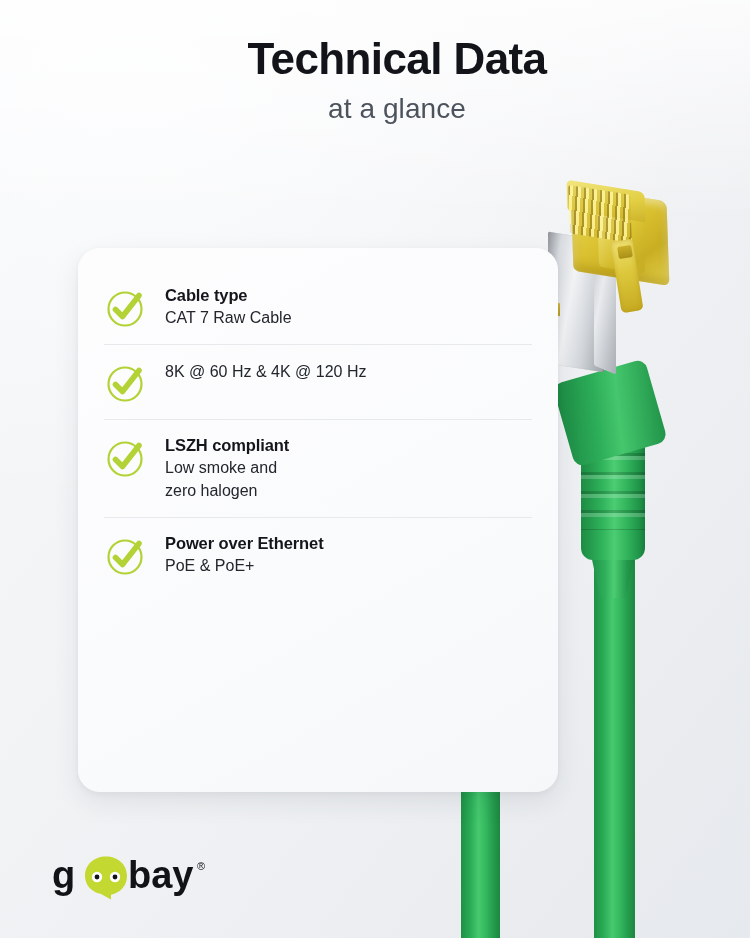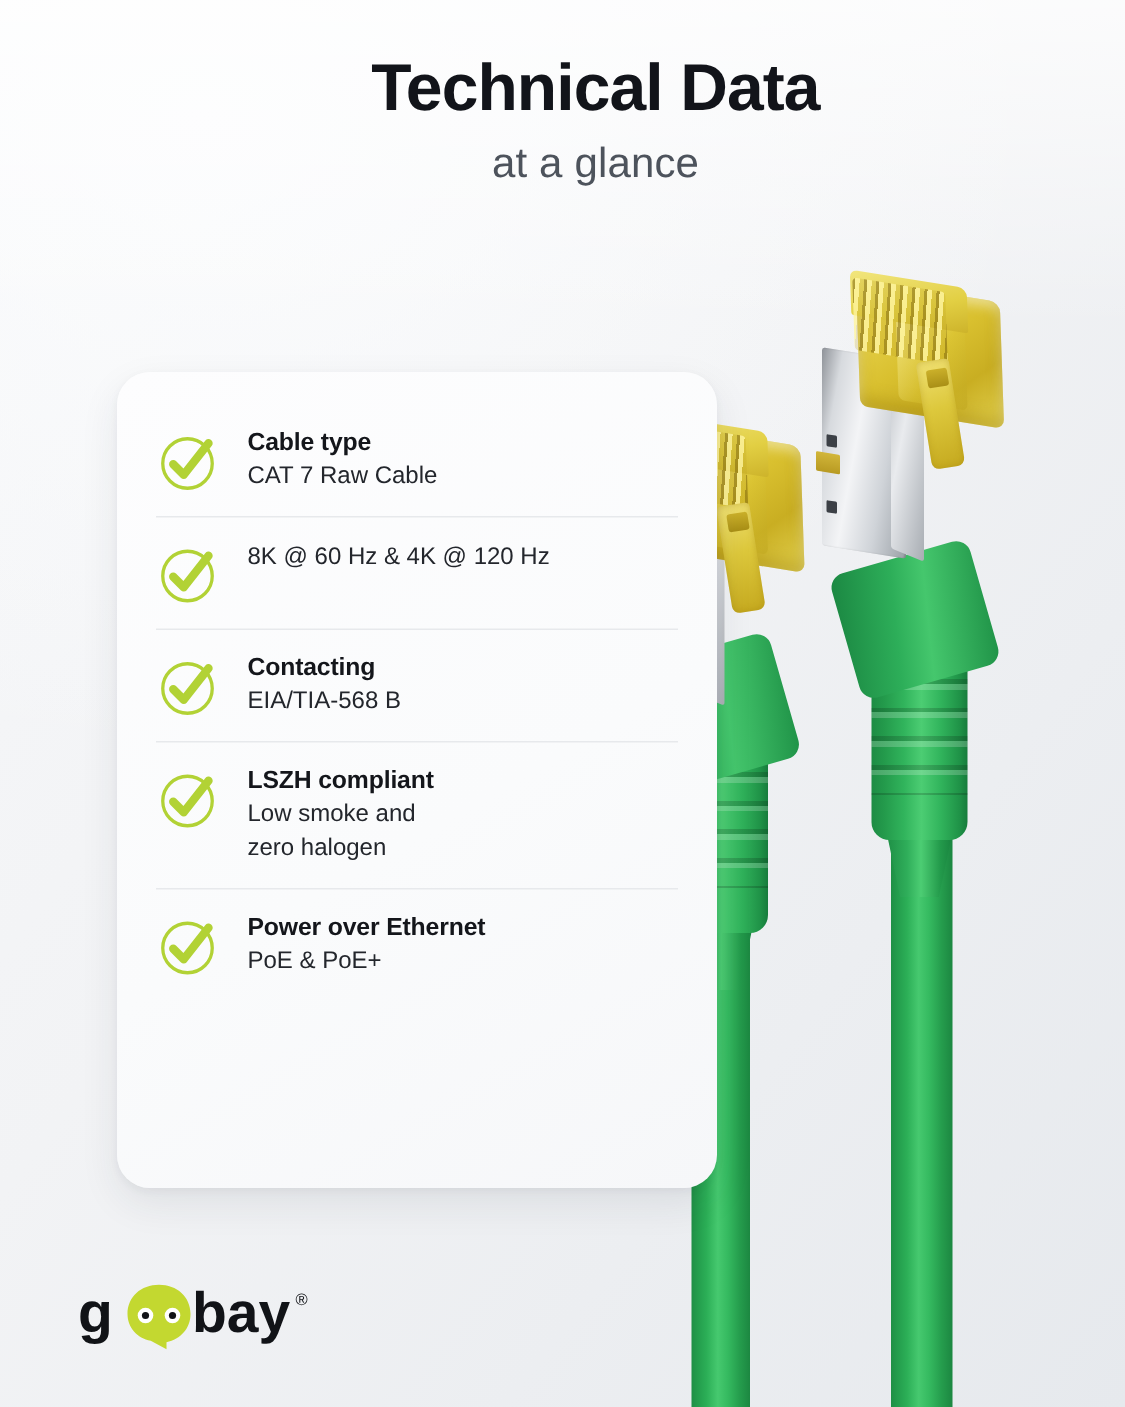--- a/index.html
+++ b/index.html
@@ -225,21 +225,21 @@
     background: linear-gradient(120deg, rgba(255,250,190,0.55) 0%, rgba(225,205,60,0.35) 55%, rgba(190,165,30,0.5) 100%);
     transform: skewY(11deg) rotate(-2deg);
     border-radius: 4px;
   }
 
   
   .card {
     position: absolute;
     left: 78px;
     top: 248px;
-    width: 400px;
+    width: 480px;
     height: 544px;
     background: linear-gradient(150deg, #fdfdfe 0%, #fafbfc 55%, #f6f7f9 100%);
     border-radius: 22px;
     box-shadow: 0 10px 26px rgba(40,48,60,0.085),
                 0 2px 6px rgba(40,48,60,0.05);
     z-index: 4;
     padding: 22px 26px 18px 26px;
     display: flex;
     flex-direction: column;
   }
@@ -363,32 +363,20 @@
       <svg viewBox="0 0 44 44" aria-hidden="true">
         <circle cx="21" cy="23" r="16.5" fill="none" stroke="#b2d235" stroke-width="2.2"></circle>
         <path d="M11.5 23.5 L18.5 30.5 L35 9.5" fill="none" stroke="#b2d235" stroke-width="5.6" stroke-linecap="round" stroke-linejoin="round"></path>
       </svg>
     </span>
     <div class="feature-text">
       <div class="feature-desc">8K @ 60 Hz &amp; 4K @ 120 Hz</div>
     </div>
   </div>
 
-  <div class="feature">
-    <span class="check-icon">
-      <svg viewBox="0 0 44 44" aria-hidden="true">
-        <circle cx="21" cy="23" r="16.5" fill="none" stroke="#b2d235" stroke-width="2.2"></circle>
-        <path d="M11.5 23.5 L18.5 30.5 L35 9.5" fill="none" stroke="#b2d235" stroke-width="5.6" stroke-linecap="round" stroke-linejoin="round"></path>
-      </svg>
-    </span>
-    <div class="feature-text">
-      <div class="feature-title">Contacting</div>
-      <div class="feature-desc">EIA/TIA-568 B</div>
-    </div>
-  </div>
 
   <div class="feature">
     <span class="check-icon">
       <svg viewBox="0 0 44 44" aria-hidden="true">
         <circle cx="21" cy="23" r="16.5" fill="none" stroke="#b2d235" stroke-width="2.2"></circle>
         <path d="M11.5 23.5 L18.5 30.5 L35 9.5" fill="none" stroke="#b2d235" stroke-width="5.6" stroke-linecap="round" stroke-linejoin="round"></path>
       </svg>
     </span>
     <div class="feature-text">
       <div class="feature-title">LSZH compliant</div>

